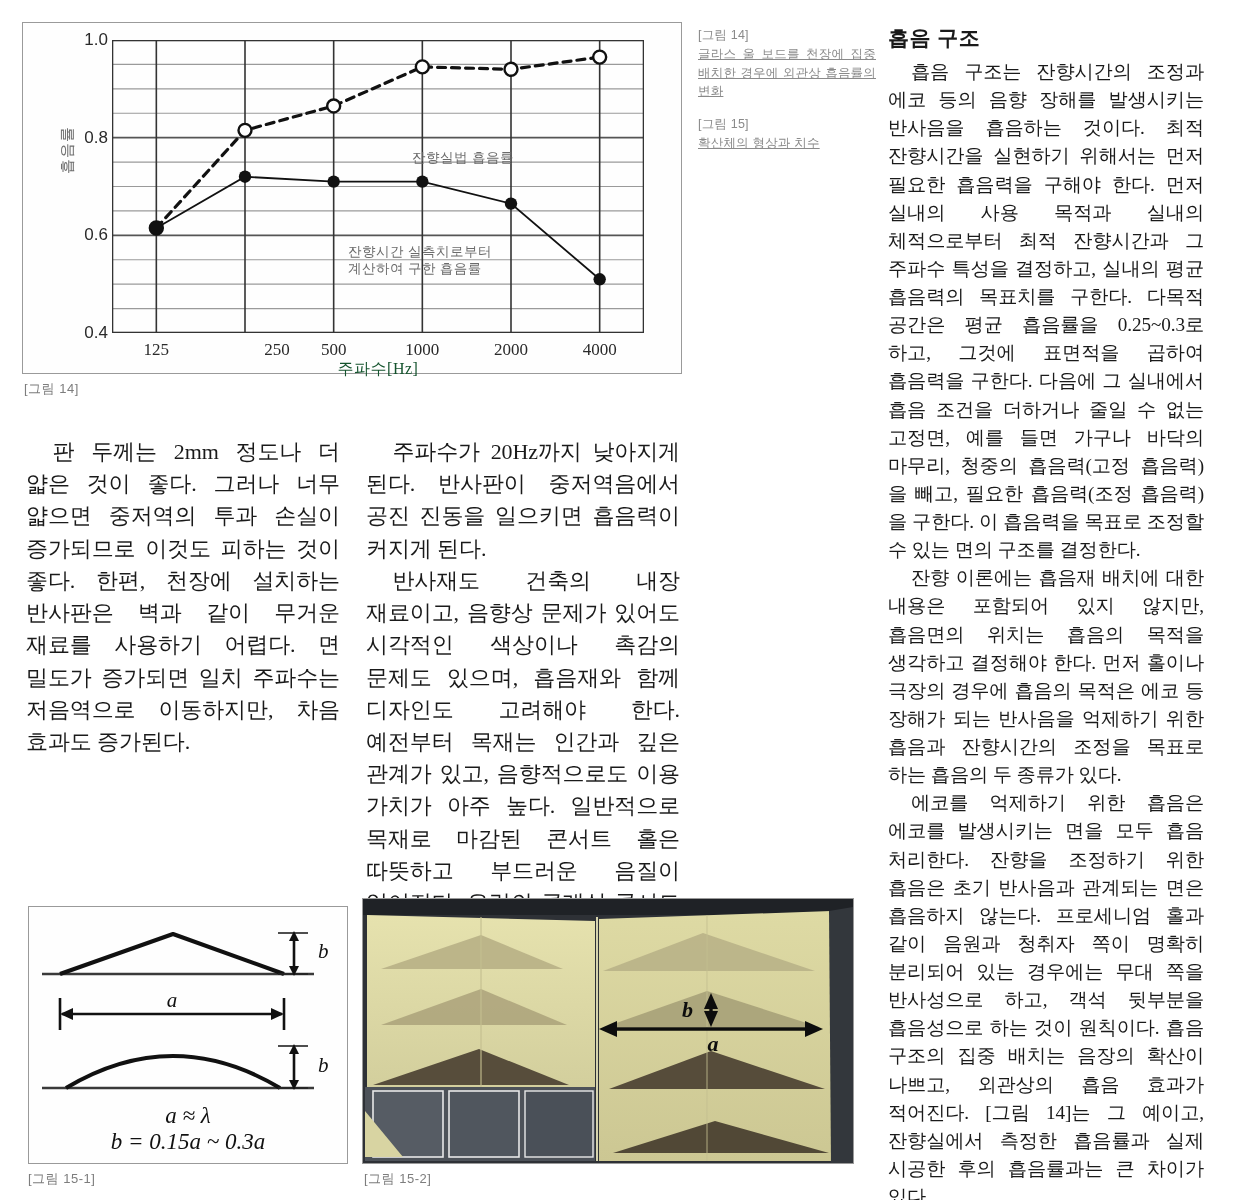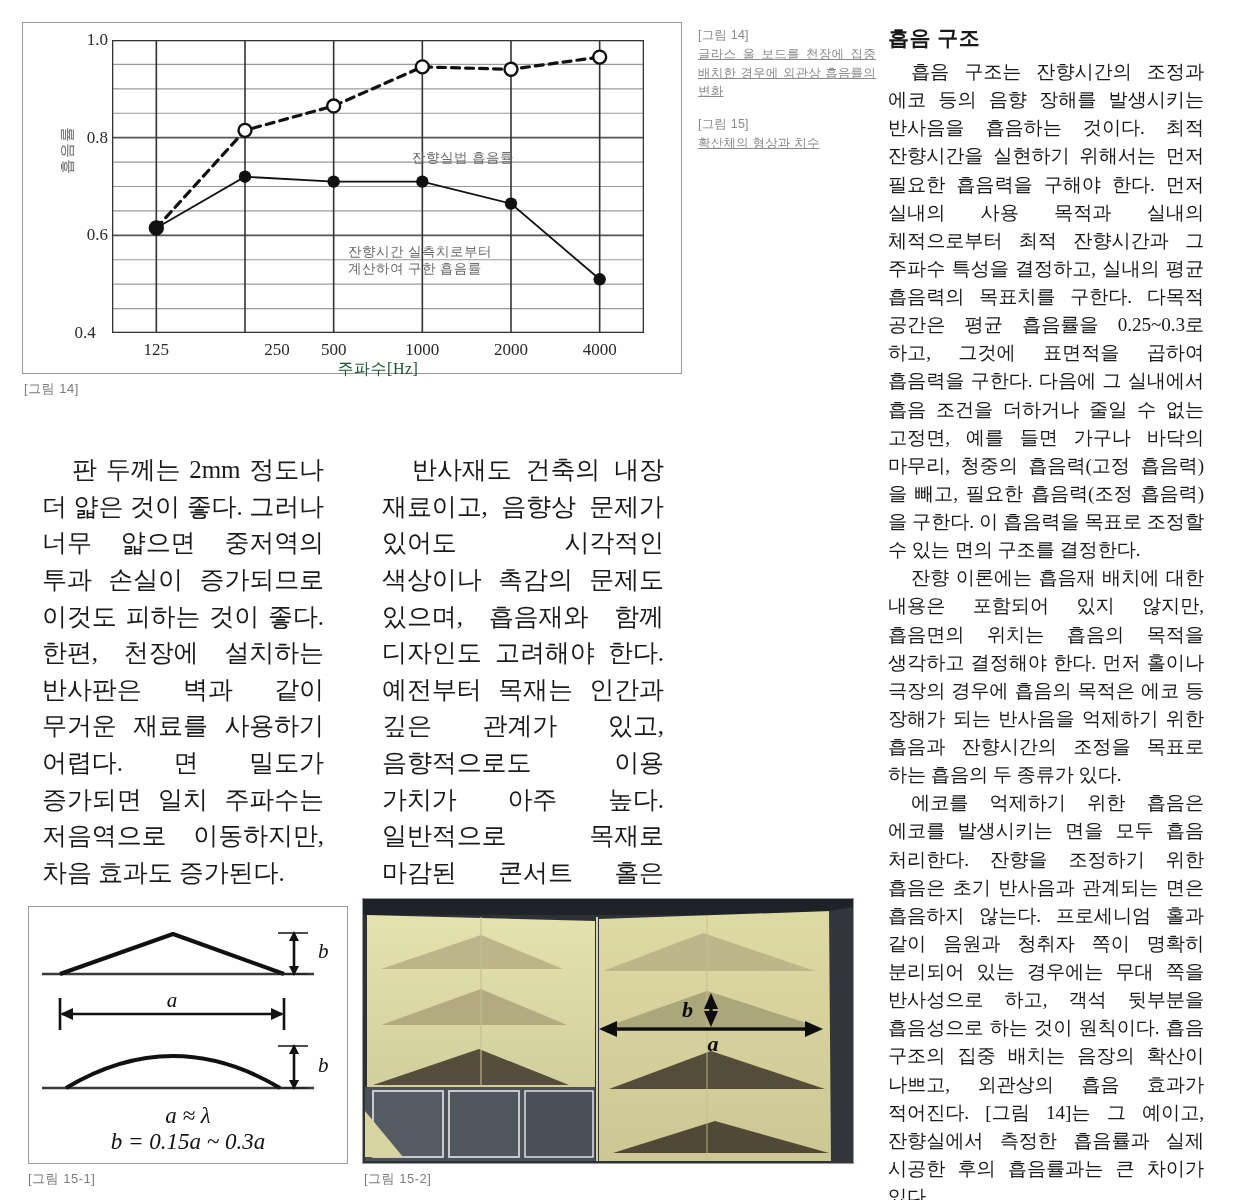--- a/index.html
+++ b/index.html
@@ -64,21 +64,21 @@
     white-space: nowrap;
   }
   .ytick {
     position: absolute;
     right: 0;
     width: 46px;
     text-align: right;
     font-size: 17px;
     color: #2a2a2a;
     transform: translateY(-50%);
-    font-family: Liberation Serif, serif;
+    font-family: Liberation Sans, sans-serif;
   }
   .yticks-col {
     position: absolute;
     left: 32px;
     top: 18px;
     width: 54px;
     height: 293px;
   }
   .xtick {
     position: absolute;
@@ -173,22 +173,22 @@
 
   
   .body-col {
     position: absolute;
     width: 314px;
     top: 436px;
   }
   .col-left { left: 26px; }
   .col-mid  { left: 366px; }
   .body-col p {
-    margin: 16px;
-    font-size: 25px;
+    margin: 0;
+    font-size: 22px;
     line-height: 1.465;
     text-align: justify;
     text-align-last: left;
     text-indent: 1.2em;
     letter-spacing: -0.1px;
     word-break: keep-all;
   }
   .sup { font-size: 0.66em; vertical-align: super; }
 
   
@@ -233,21 +233,21 @@
 
   <div class="fig14-wrap">
     <div class="fig14-box"></div>
 
     <div class="ylabel-rot">흡음률</div>
 
     <div class="yticks-col" id="yticks">
         <div class="ytick" style="top: 0px;">1.0</div>
         <div class="ytick" style="top: 97.6667px;">0.8</div>
         <div class="ytick" style="top: 195.333px;">0.6</div>
-        <div class="ytick" style="top: 293px; text-align: center;">0.4</div>
+        <div class="ytick" style="top: 293px;">0.4</div>
       </div>
 
     <div class="chart-area">
       <svg class="plot" viewBox="0 0 532 293" preserveAspectRatio="none">
         <g id="grid-minor">
             <line x1="0" y1="268.5833333333333" x2="532" y2="268.5833333333333" stroke="#9a9a9a" stroke-width="1.1"></line>
             <line x1="0" y1="244.16666666666669" x2="532" y2="244.16666666666669" stroke="#9a9a9a" stroke-width="1.1"></line>
             <line x1="0" y1="219.75" x2="532" y2="219.75" stroke="#9a9a9a" stroke-width="1.1"></line>
             <line x1="0" y1="170.91666666666666" x2="532" y2="170.91666666666666" stroke="#9a9a9a" stroke-width="1.1"></line>
             <line x1="0" y1="146.50000000000003" x2="532" y2="146.50000000000003" stroke="#9a9a9a" stroke-width="1.1"></line>
@@ -325,20 +325,21 @@
     <p>흡음 구조는 잔향시간의 조정과 에코 등의 음향 장해를 발생시키는 반사음을 흡음하는 것이다. 최적 잔향시간을 실현하기 위해서는 먼저 필요한 흡음력을 구해야 한다. 먼저 실내의 사용 목적과 실내의 체적으로부터 최적 잔향시간과 그 주파수 특성을 결정하고, 실내의 평균 흡음력의 목표치를 구한다. 다목적 공간은 평균 흡음률을 0.25~0.3로 하고, 그것에 표면적을 곱하여 흡음력을 구한다. 다음에 그 실내에서 흡음 조건을 더하거나 줄일 수 없는 고정면, 예를 들면 가구나 바닥의 마무리, 청중의 흡음력(고정 흡음력)을 빼고, 필요한 흡음력(조정 흡음력)을 구한다. 이 흡음력을 목표로 조정할 수 있는 면의 구조를 결정한다.</p>
     <p>잔향 이론에는 흡음재 배치에 대한 내용은 포함되어 있지 않지만, 흡음면의 위치는 흡음의 목적을 생각하고 결정해야 한다. 먼저 홀이나 극장의 경우에 흡음의 목적은 에코 등 장해가 되는 반사음을 억제하기 위한 흡음과 잔향시간의 조정을 목표로 하는 흡음의 두 종류가 있다.</p>
     <p>에코를 억제하기 위한 흡음은 에코를 발생시키는 면을 모두 흡음 처리한다. 잔향을 조정하기 위한 흡음은 초기 반사음과 관계되는 면은 흡음하지 않는다. 프로세니엄 홀과 같이 음원과 청취자 쪽이 명확히 분리되어 있는 경우에는 무대 쪽을 반사성으로 하고, 객석 뒷부분을 흡음성으로 하는 것이 원칙이다. 흡음 구조의 집중 배치는 음장의 확산이 나쁘고, 외관상의 흡음 효과가 적어진다. [그림 14]는 그 예이고, 잔향실에서 측정한 흡음률과 실제 시공한 후의 흡음률과는 큰 차이가 있다.</p>
   </div>
 
   <div class="body-col col-left">
     <p>판 두께는 2mm 정도나 더 얇은 것이 좋다. 그러나 너무 얇으면 중저역의 투과 손실이 증가되므로 이것도 피하는 것이 좋다. 한편, 천장에 설치하는 반사판은 벽과 같이 무거운 재료를 사용하기 어렵다. 면 밀도가 증가되면 일치 주파수는 저음역으로 이동하지만, 차음 효과도 증가된다.</p>
   </div>
 
   <div class="body-col col-mid">
+    <p>주파수가 20Hz까지 낮아지게 된다. 반사판이 중저역음에서 공진 진동을 일으키면 흡음력이 커지게 된다.</p>
     <p>반사재도 건축의 내장 재료이고, 음향상 문제가 있어도 시각적인 색상이나 촉감의 문제도 있으며, 흡음재와 함께 디자인도 고려해야 한다. 예전부터 목재는 인간과 깊은 관계가 있고, 음향적으로도 이용 가치가 아주 높다. 일반적으로 목재로 마감된 콘서트 홀은 따뜻하고 부드러운 음질이 얻어진다. 유럽의 클래식 콘서트 홀에서 전통적으로 목재를 주로 사용하고 있는 것도 이러한 이유일 것이다.</p>
   </div>
 
   <div class="fig151-wrap">
     <div class="fig151-box"></div>
     <svg viewBox="0 0 320 258" width="320" height="258" style="position:absolute;left:0;top:0;">
 
       <line x1="14" y1="68" x2="286" y2="68" stroke="#3a3a3a" stroke-width="2.4"></line>
       <polyline points="32,68 145,28 256,68" fill="none" stroke="#111" stroke-width="4" stroke-linejoin="round"></polyline>
 

